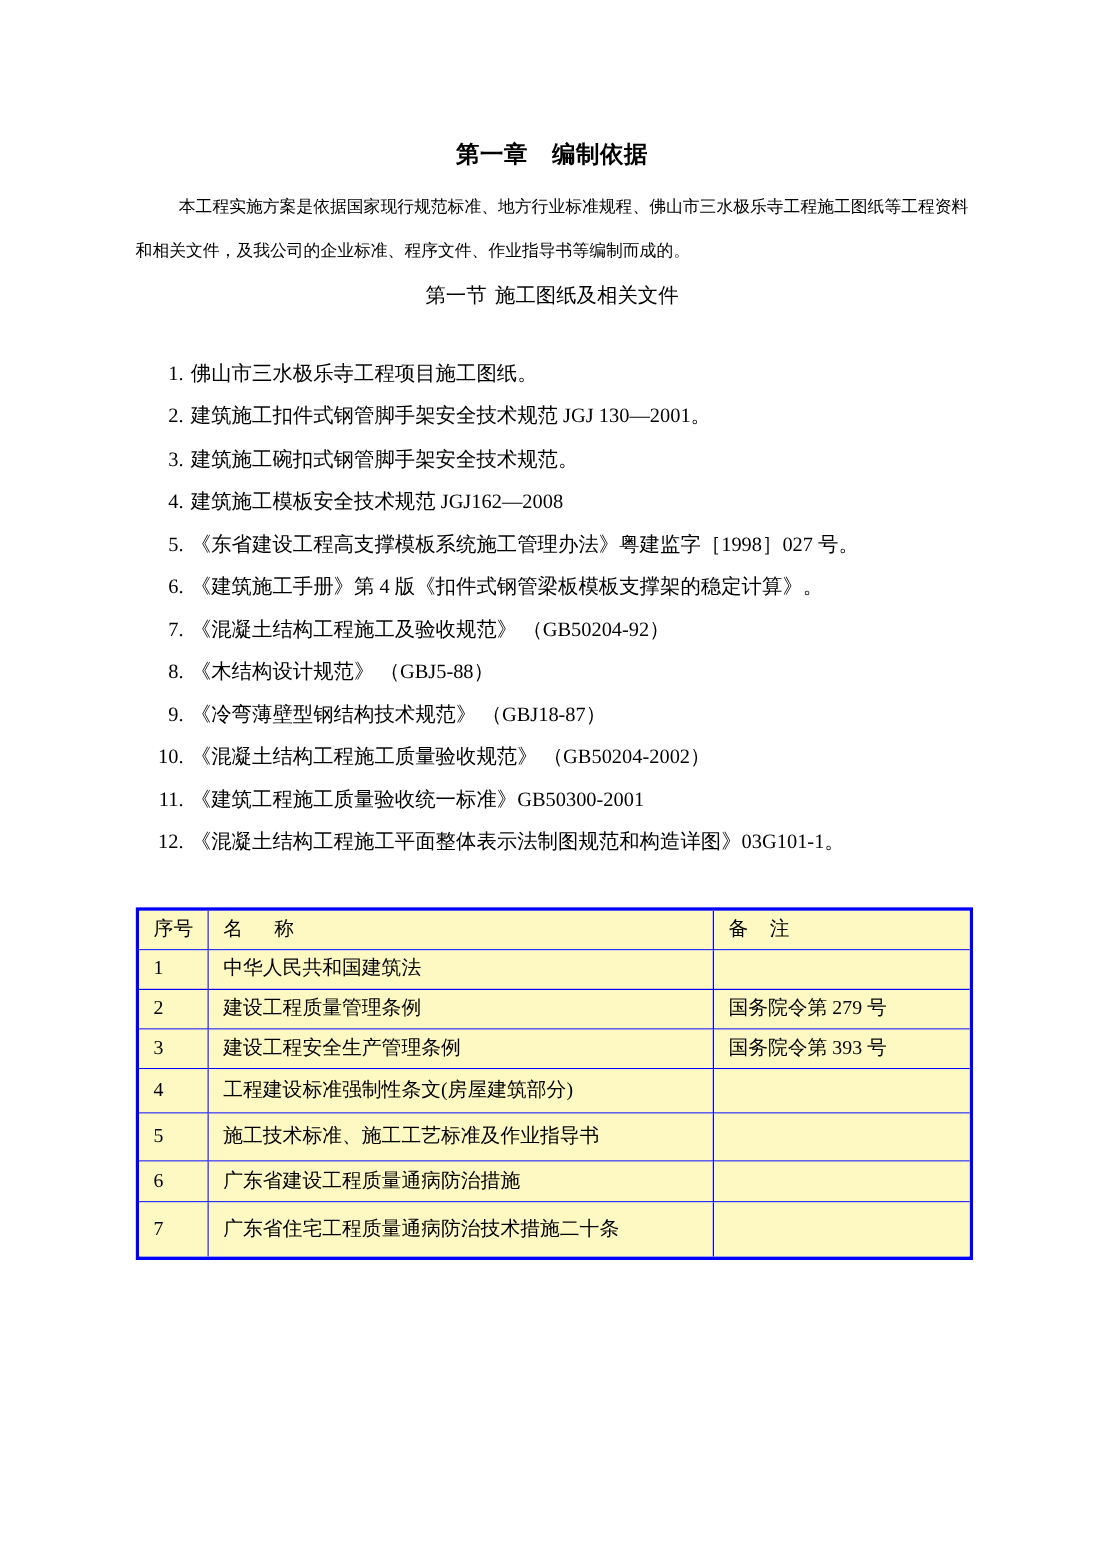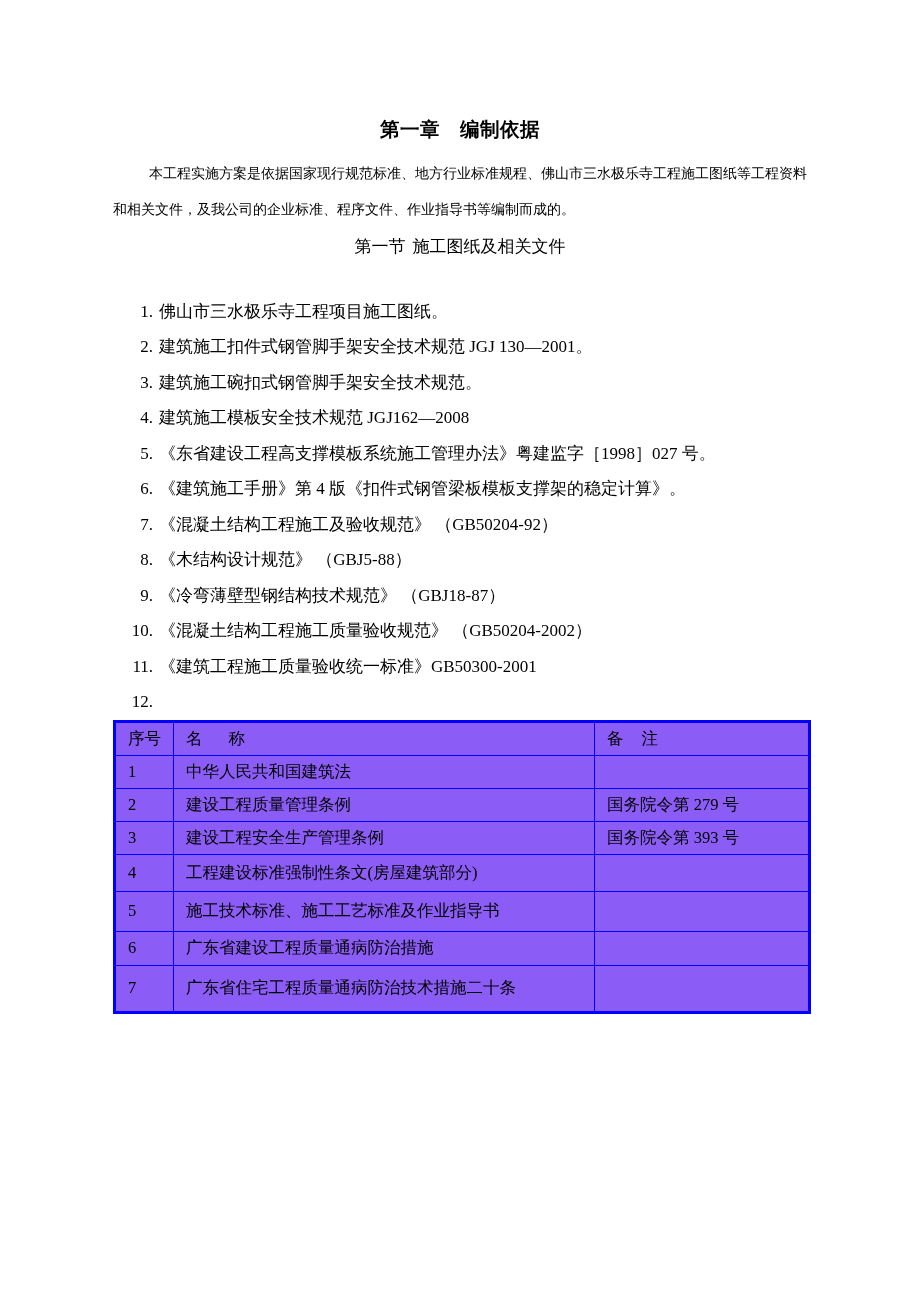--- a/index.html
+++ b/index.html
@@ -110,21 +110,21 @@
     background: #ffffff;
   }
   table.law-table td {
     border-right: 1px solid #0000ff;
     border-bottom: 1px solid #0000ff;
     font-size: 16.5px;
     line-height: 1.25;
     padding: 0 0 0 12px;
     vertical-align: middle;
     color: #000000;
-    background: #8b5cf6;
+    background: #fef9c3;
   }
   table.law-table tr td:last-child { border-right: none; }
   table.law-table tr:last-child td { border-bottom: none; }
 
   .col-no   { width: 58px; }
   .col-name { width: 421px; }
   .col-rem  { width: 213px; }
 
   .hdr .c-no   { }
   .hdr .c-name { }
@@ -153,21 +153,21 @@
       <li><span class="num lat">2.</span><span class="txt">建筑施工扣件式钢管脚手架安全技术规范 JGJ 130—2001。</span></li>
       <li><span class="num lat">3.</span><span class="txt">建筑施工碗扣式钢管脚手架安全技术规范。</span></li>
       <li><span class="num lat">4.</span><span class="txt">建筑施工模板安全技术规范 JGJ162—2008</span></li>
       <li><span class="num lat">5.</span><span class="txt">《东省建设工程高支撑模板系统施工管理办法》粤建监字［1998］027 号。</span></li>
       <li><span class="num lat">6.</span><span class="txt">《建筑施工手册》第 4 版《扣件式钢管梁板模板支撑架的稳定计算》。</span></li>
       <li><span class="num lat">7.</span><span class="txt">《混凝土结构工程施工及验收规范》 （GB50204-92）</span></li>
       <li><span class="num lat">8.</span><span class="txt">《木结构设计规范》 （GBJ5-88）</span></li>
       <li><span class="num lat">9.</span><span class="txt">《冷弯薄壁型钢结构技术规范》 （GBJ18-87）</span></li>
       <li><span class="num lat">10.</span><span class="txt">《混凝土结构工程施工质量验收规范》 （GB50204-2002）</span></li>
       <li><span class="num lat">11.</span><span class="txt">《建筑工程施工质量验收统一标准》GB50300-2001</span></li>
-      <li><span class="num lat">12.</span></li>
+      <li><span class="num lat">12.</span><span class="txt">《混凝土结构工程施工平面整体表示法制图规范和构造详图》03G101-1。</span></li>
     </ul>
 
 
     <div class="table-wrap">
       <table class="law-table">
         <colgroup>
           <col class="col-no">
             <col class="col-name">
             <col class="col-rem">
         </colgroup>

